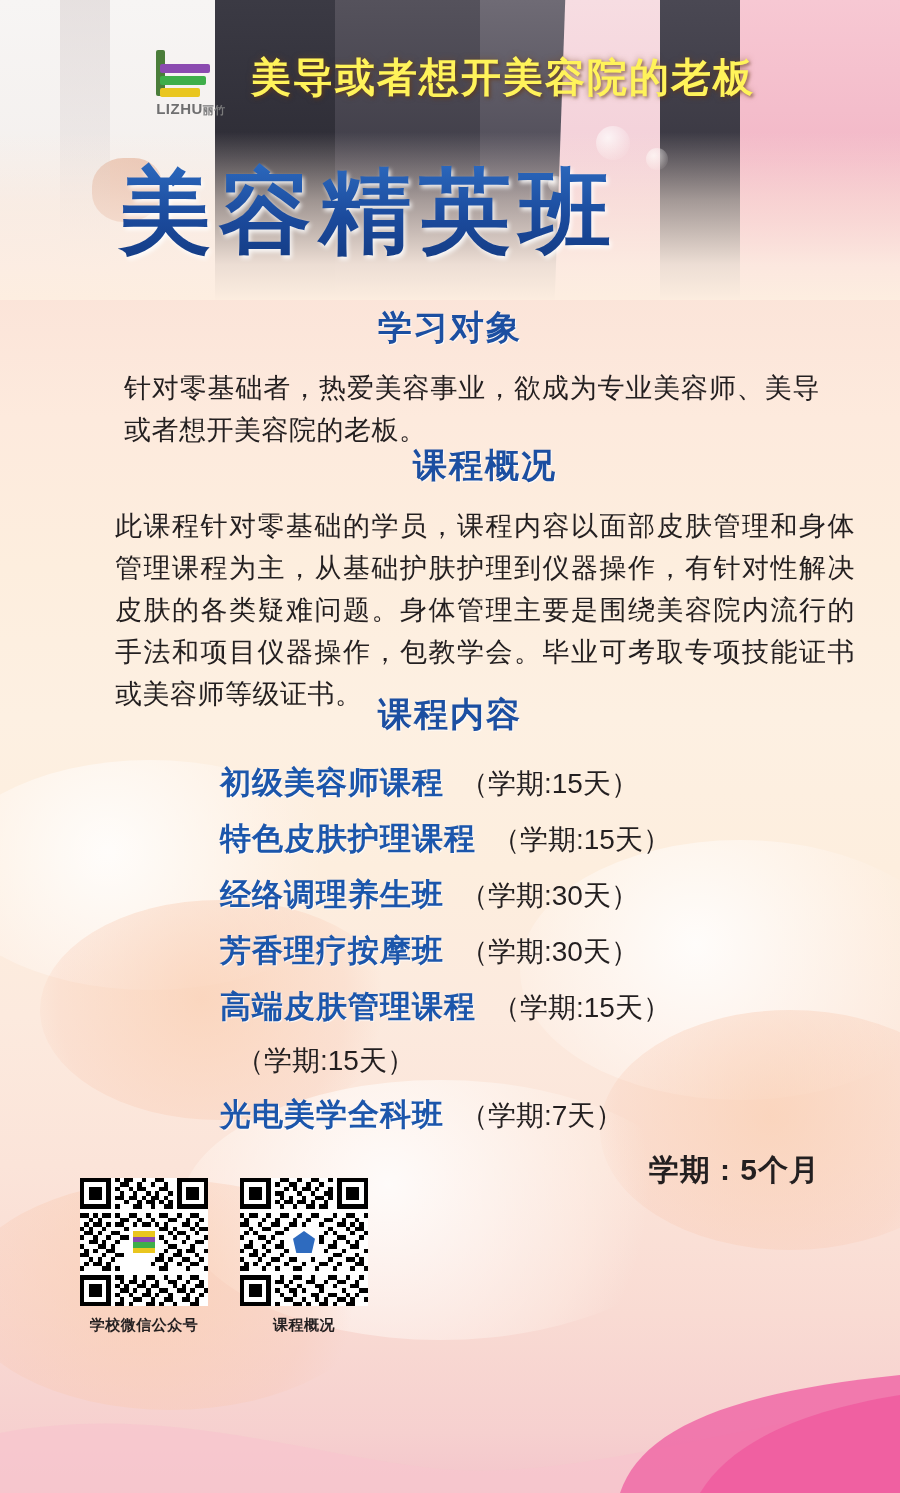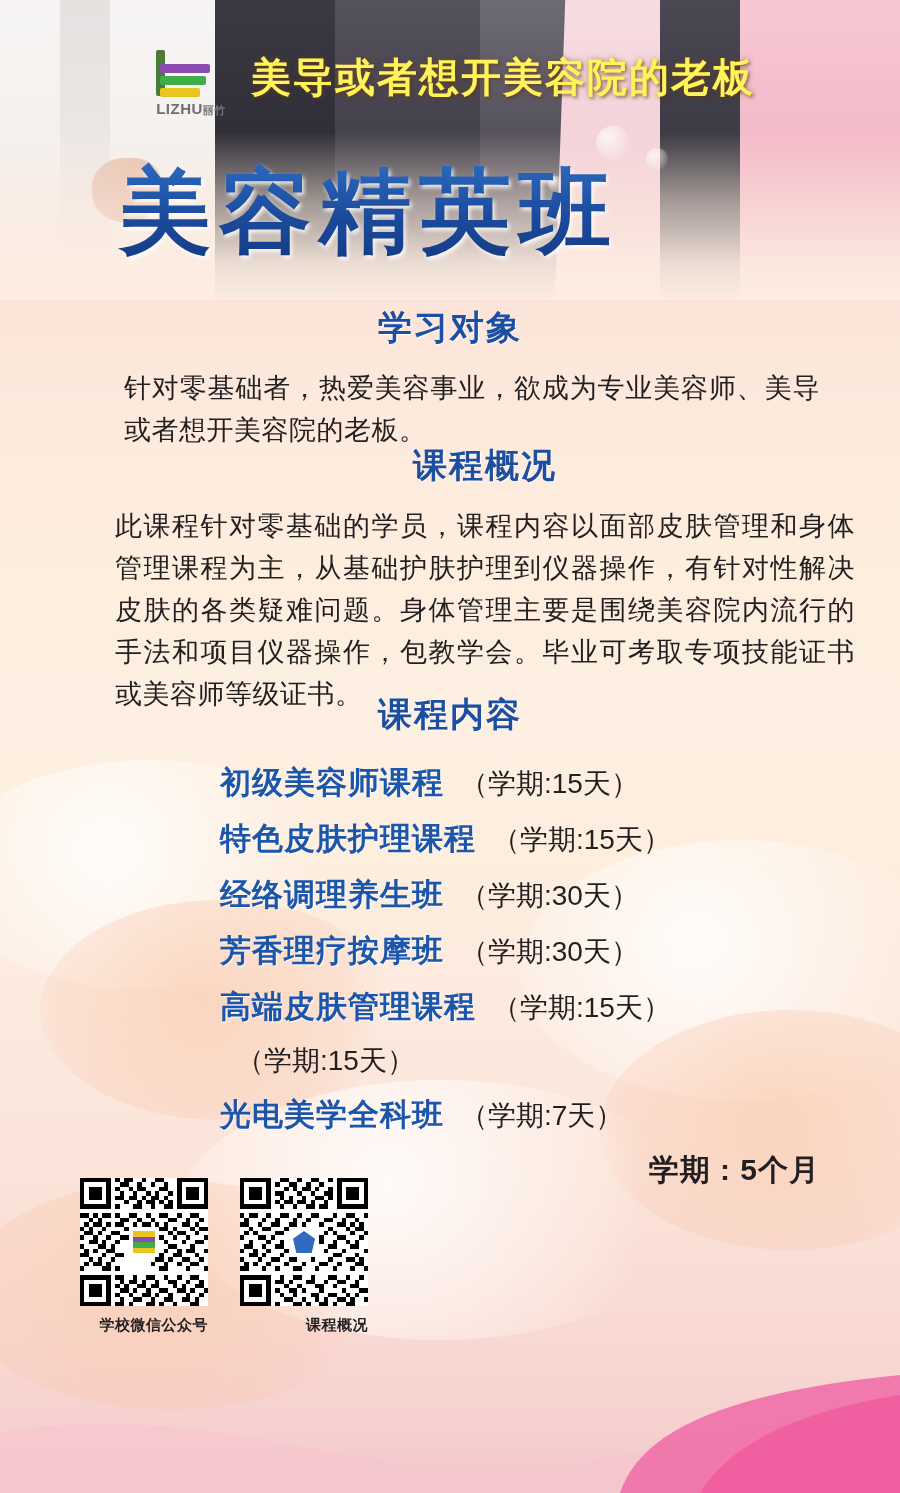--- a/index.html
+++ b/index.html
@@ -252,21 +252,21 @@
     letter-spacing: 1px;
   }
 
   
   .qr-area {
     position: absolute;
     left: 80px; top: 1178px;
     display: flex;
     gap: 32px;
   }
-  .qr-block { width: 128px; text-align: right; }
+  .qr-block { width: 128px; text-align: center; }
   .qr-img {
     width: 128px; height: 128px;
     background: #fff;
     padding: 0;
     position: relative;
     image-rendering: pixelated;
   }
   .qr-caption {
     margin-top: 10px;
     font-size: 15px;

